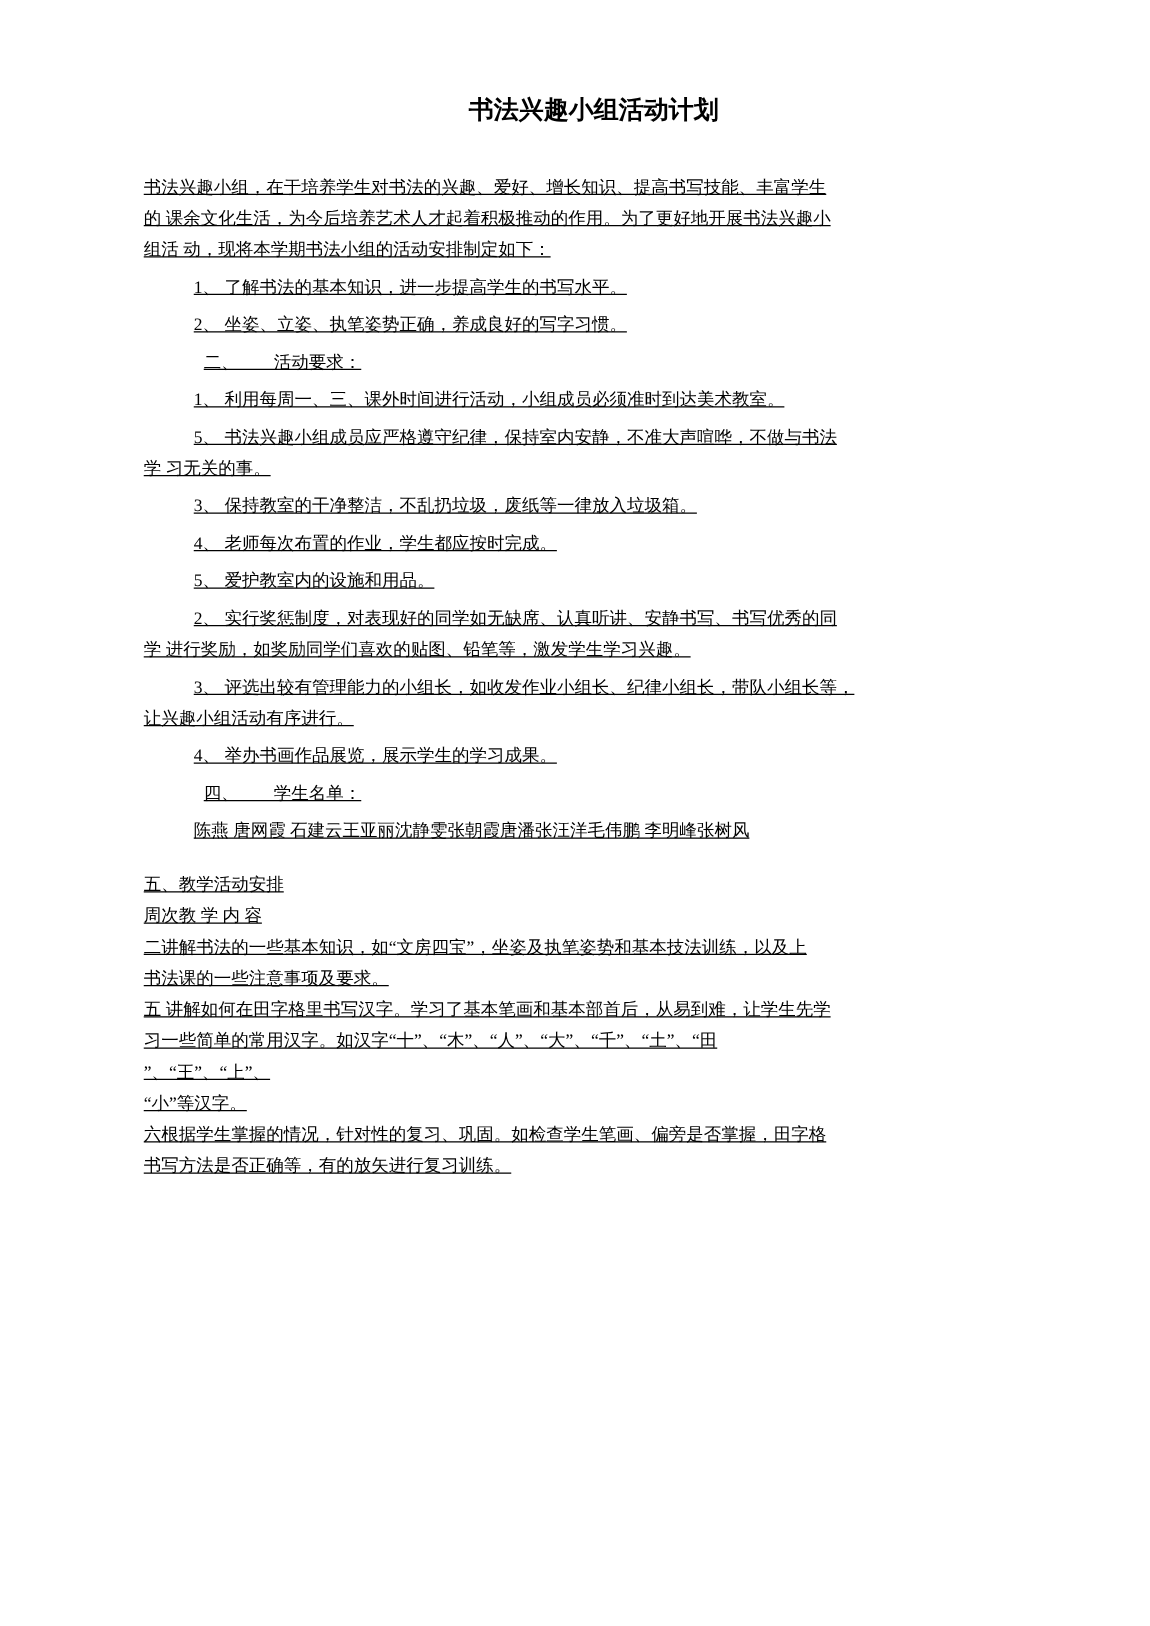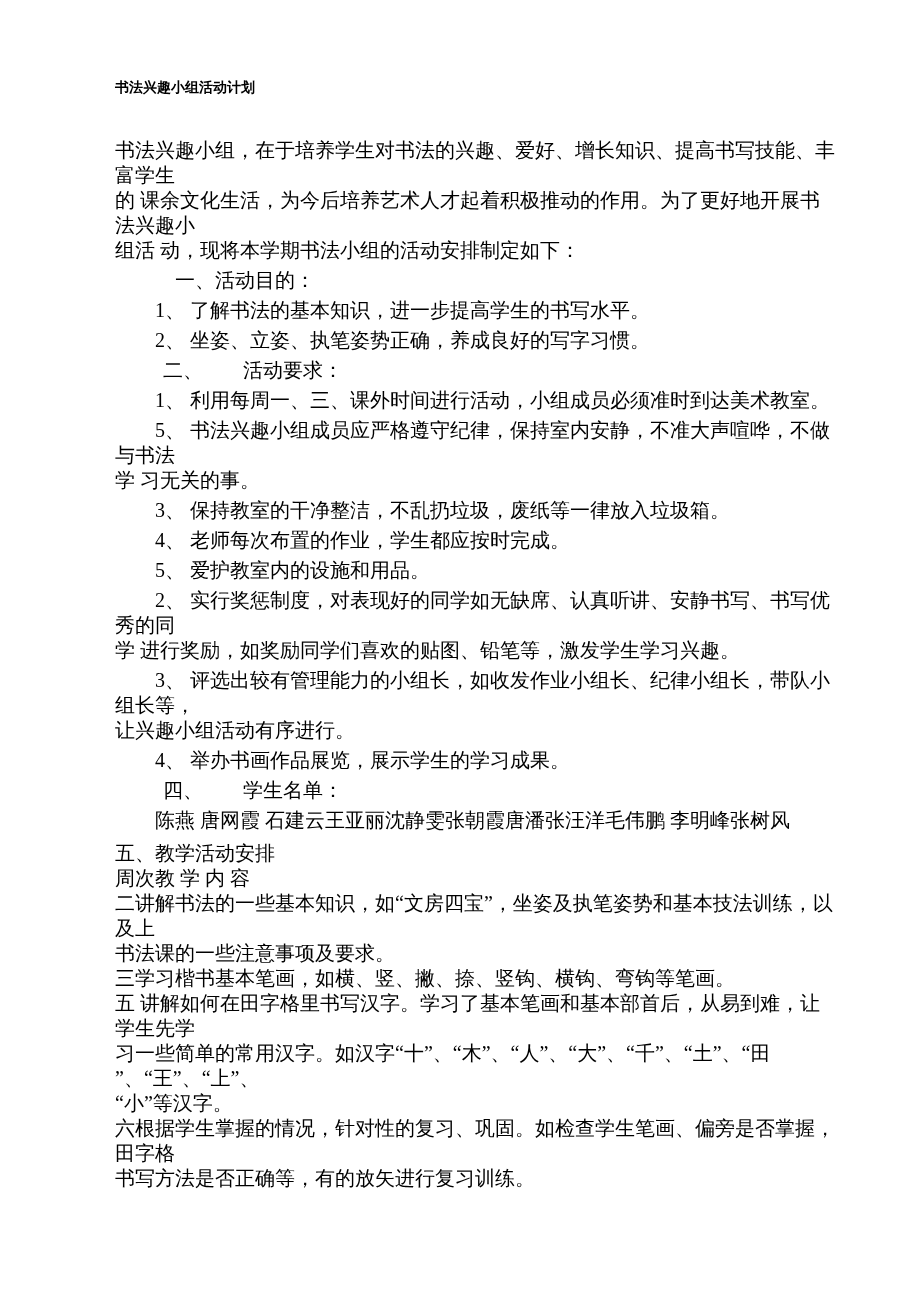--- a/index.html
+++ b/index.html
@@ -15,51 +15,51 @@
   }
   .page {
     box-sizing: border-box;
     width: 920px;
     height: 1301px;
     padding: 78px 85px 40px 115px;
     background: #ffffff;
     overflow: hidden;
   }
   .doc-title {
-    font-size: 14px;
+    font-size: 20px;
     font-weight: bold;
     line-height: 20px;
-    text-align: left;
+    text-align: center;
     margin: 0 0 40px 0;
   }
   .para {
-    font-size: 20px;
+    font-size: 14px;
     line-height: 25px;
     margin: 0;
     white-space: pre-wrap;
     word-break: normal;
     overflow-wrap: break-word;
+    text-decoration: underline;
   }
   .sp { margin-bottom: 5px; }
   .ind-item { text-indent: 40px; }
   .ind-sec  { text-indent: 60px; }
   .ind-sec2 { text-indent: 48px; }
-  .gap-top  { margin-top: 8px; }
+  .gap-top  { margin-top: 18px; }
 </style>
 </head>
 <body>
 
 <div class="page">
   <div class="doc-title">书法兴趣小组活动计划</div>
 
   <p class="para sp">书法兴趣小组，在于培养学生对书法的兴趣、爱好、增长知识、提高书写技能、丰富学生
 的 课余文化生活，为今后培养艺术人才起着积极推动的作用。为了更好地开展书法兴趣小
 组活 动，现将本学期书法小组的活动安排制定如下：</p>
 
-  <p class="para sp ind-sec">一、活动目的：</p>
   <p class="para sp ind-item">1、 了解书法的基本知识，进一步提高学生的书写水平。</p>
   <p class="para sp ind-item">2、 坐姿、立姿、执笔姿势正确，养成良好的写字习惯。</p>
 
   <p class="para sp ind-sec2">二、　　活动要求：</p>
   <p class="para sp ind-item">1、 利用每周一、三、课外时间进行活动，小组成员必须准时到达美术教室。</p>
   <p class="para sp ind-item">5、 书法兴趣小组成员应严格遵守纪律，保持室内安静，不准大声喧哗，不做与书法
 学 习无关的事。</p>
   <p class="para sp ind-item">3、 保持教室的干净整洁，不乱扔垃圾，废纸等一律放入垃圾箱。</p>
   <p class="para sp ind-item">4、 老师每次布置的作业，学生都应按时完成。</p>
   <p class="para sp ind-item">5、 爱护教室内的设施和用品。</p>
@@ -70,20 +70,19 @@
 让兴趣小组活动有序进行。</p>
   <p class="para sp ind-item">4、 举办书画作品展览，展示学生的学习成果。</p>
 
   <p class="para sp ind-sec2">四、　　学生名单：</p>
   <p class="para sp ind-item">陈燕 唐网霞 石建云王亚丽沈静雯张朝霞唐潘张汪洋毛伟鹏 李明峰张树风</p>
 
   <p class="para gap-top">五、教学活动安排</p>
   <p class="para">周次教 学 内 容</p>
   <p class="para">二讲解书法的一些基本知识，如“文房四宝”，坐姿及执笔姿势和基本技法训练，以及上
 书法课的一些注意事项及要求。</p>
-  <p class="para">三学习楷书基本笔画，如横、竖、撇、捺、竖钩、横钩、弯钩等笔画。</p>
   <p class="para">五 讲解如何在田字格里书写汉字。学习了基本笔画和基本部首后，从易到难，让学生先学
 习一些简单的常用汉字。如汉字“十”、“木”、“人”、“大”、“千”、“土”、“田
 ”、“王”、“上”、</p>
   <p class="para">“小”等汉字。</p>
   <p class="para">六根据学生掌握的情况，针对性的复习、巩固。如检查学生笔画、偏旁是否掌握，田字格
 书写方法是否正确等，有的放矢进行复习训练。</p>
 </div>
 
 </body></html>

